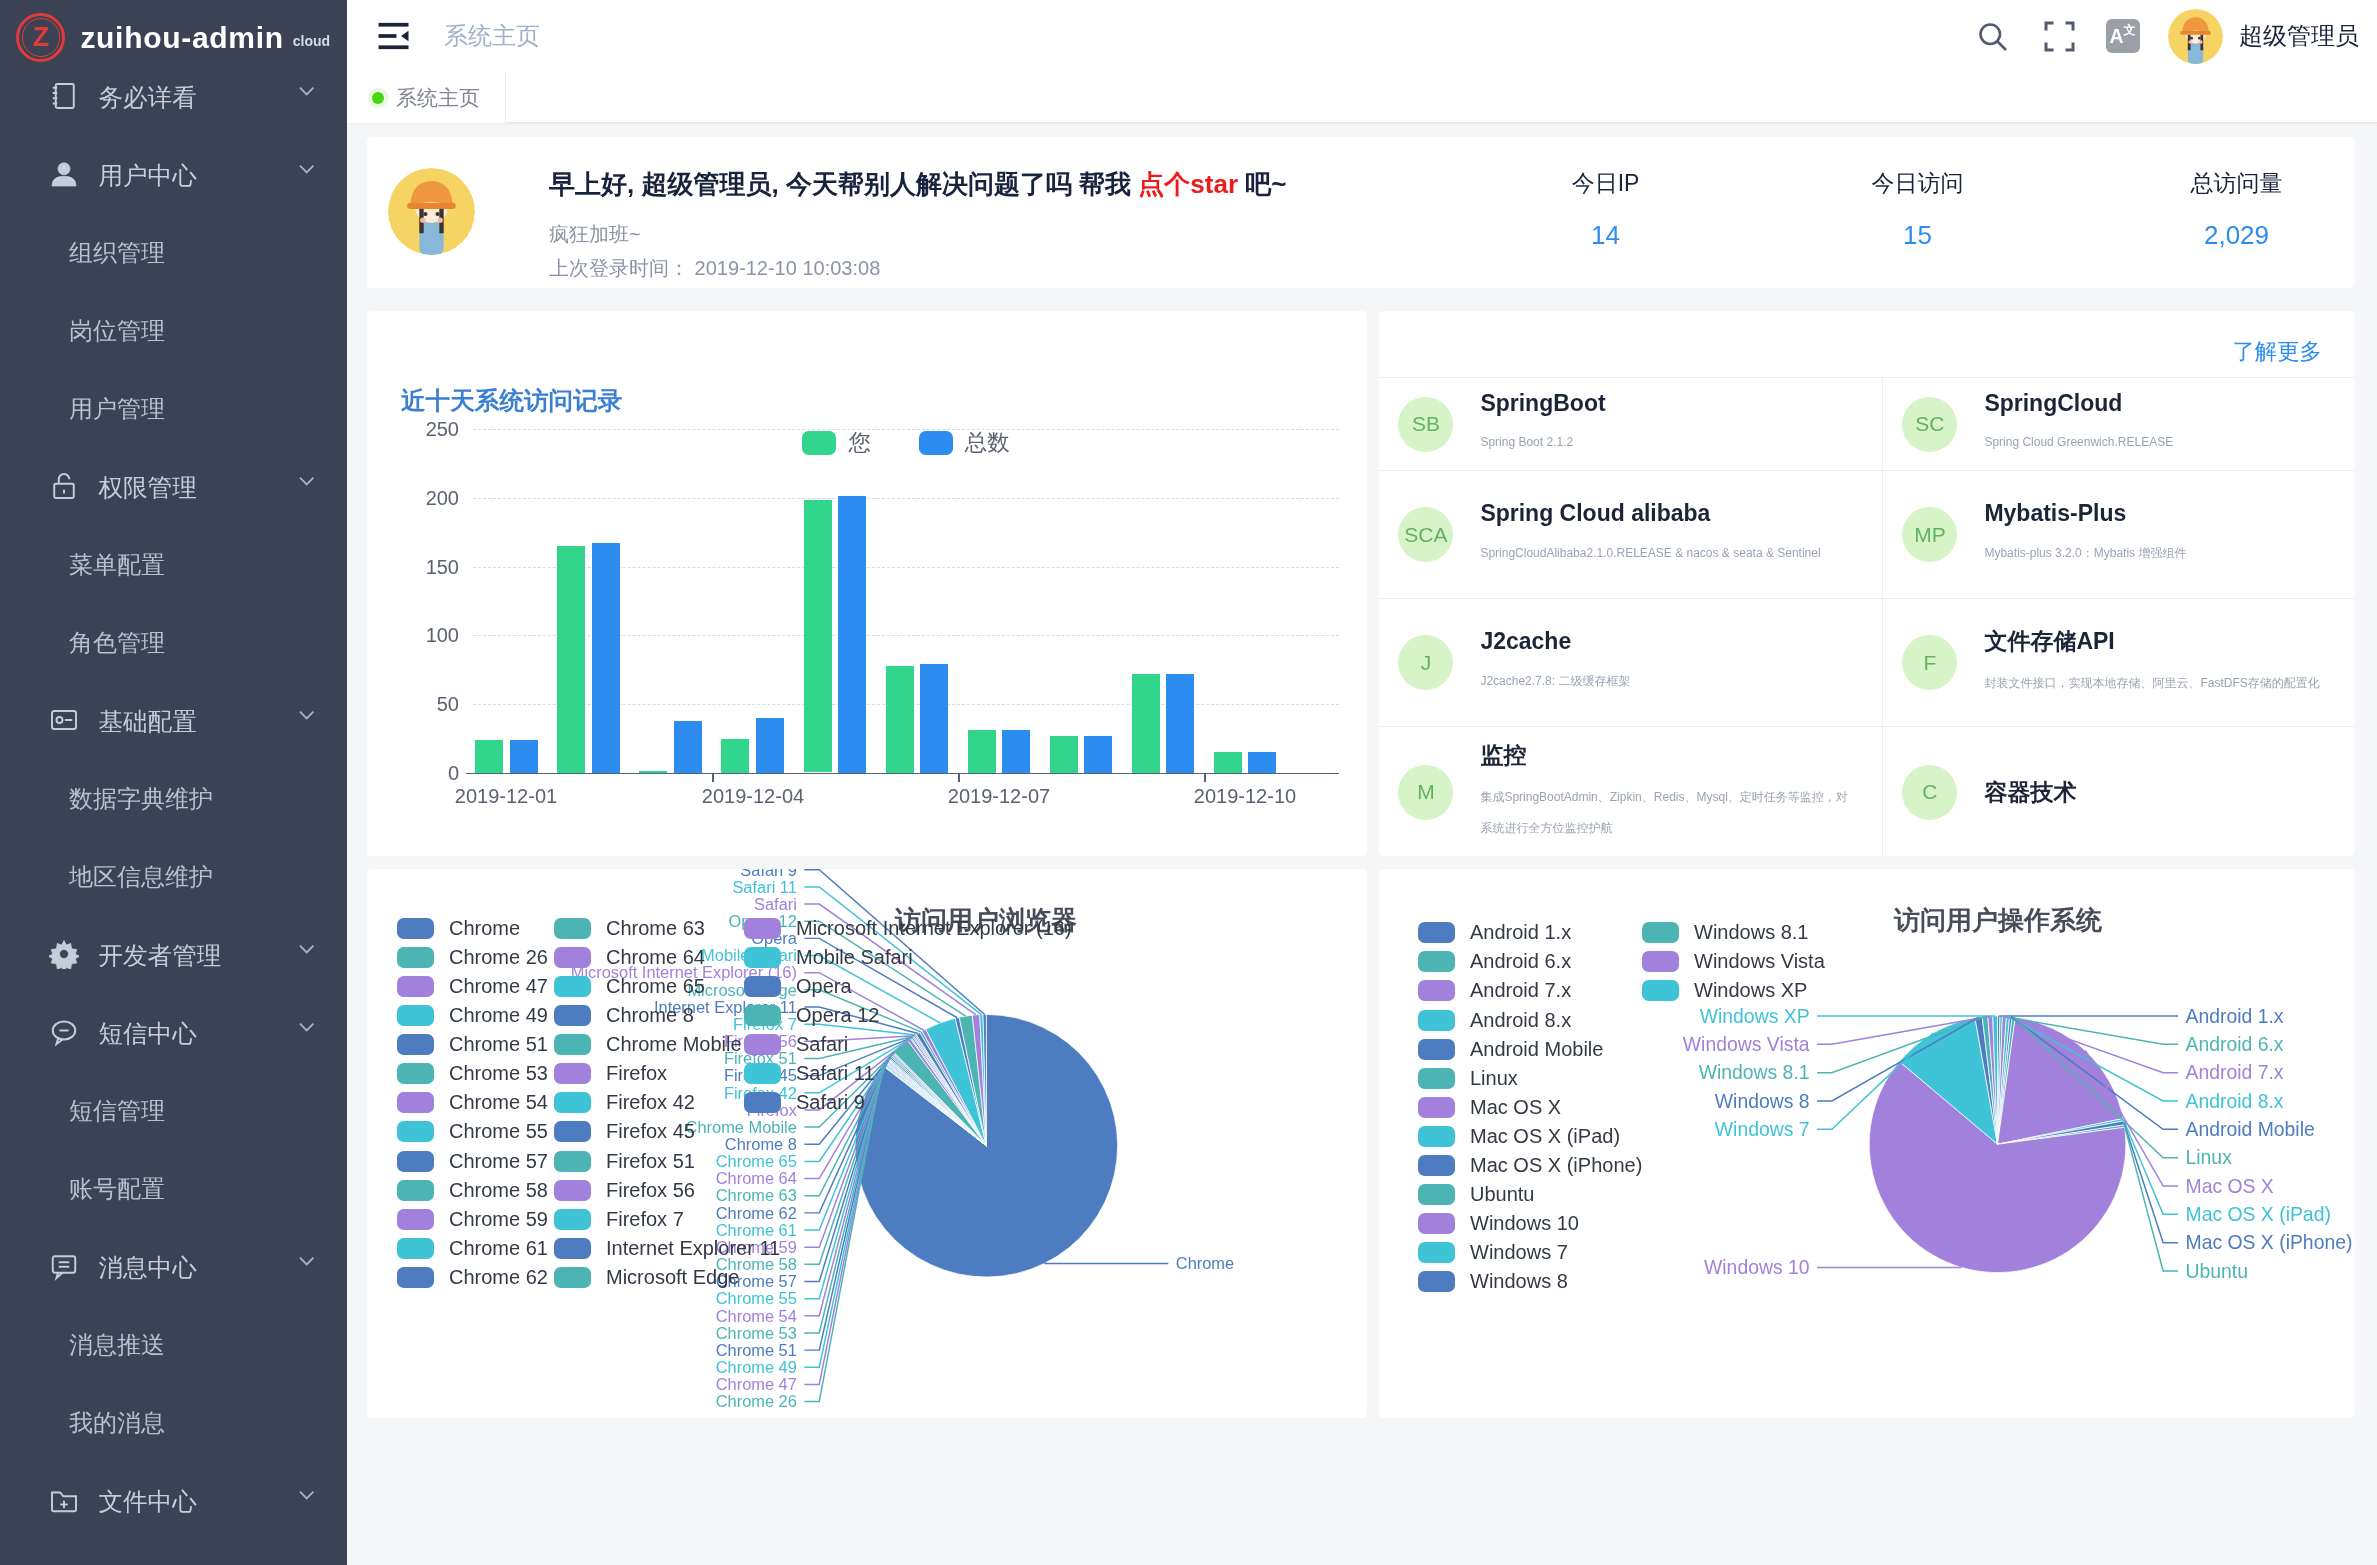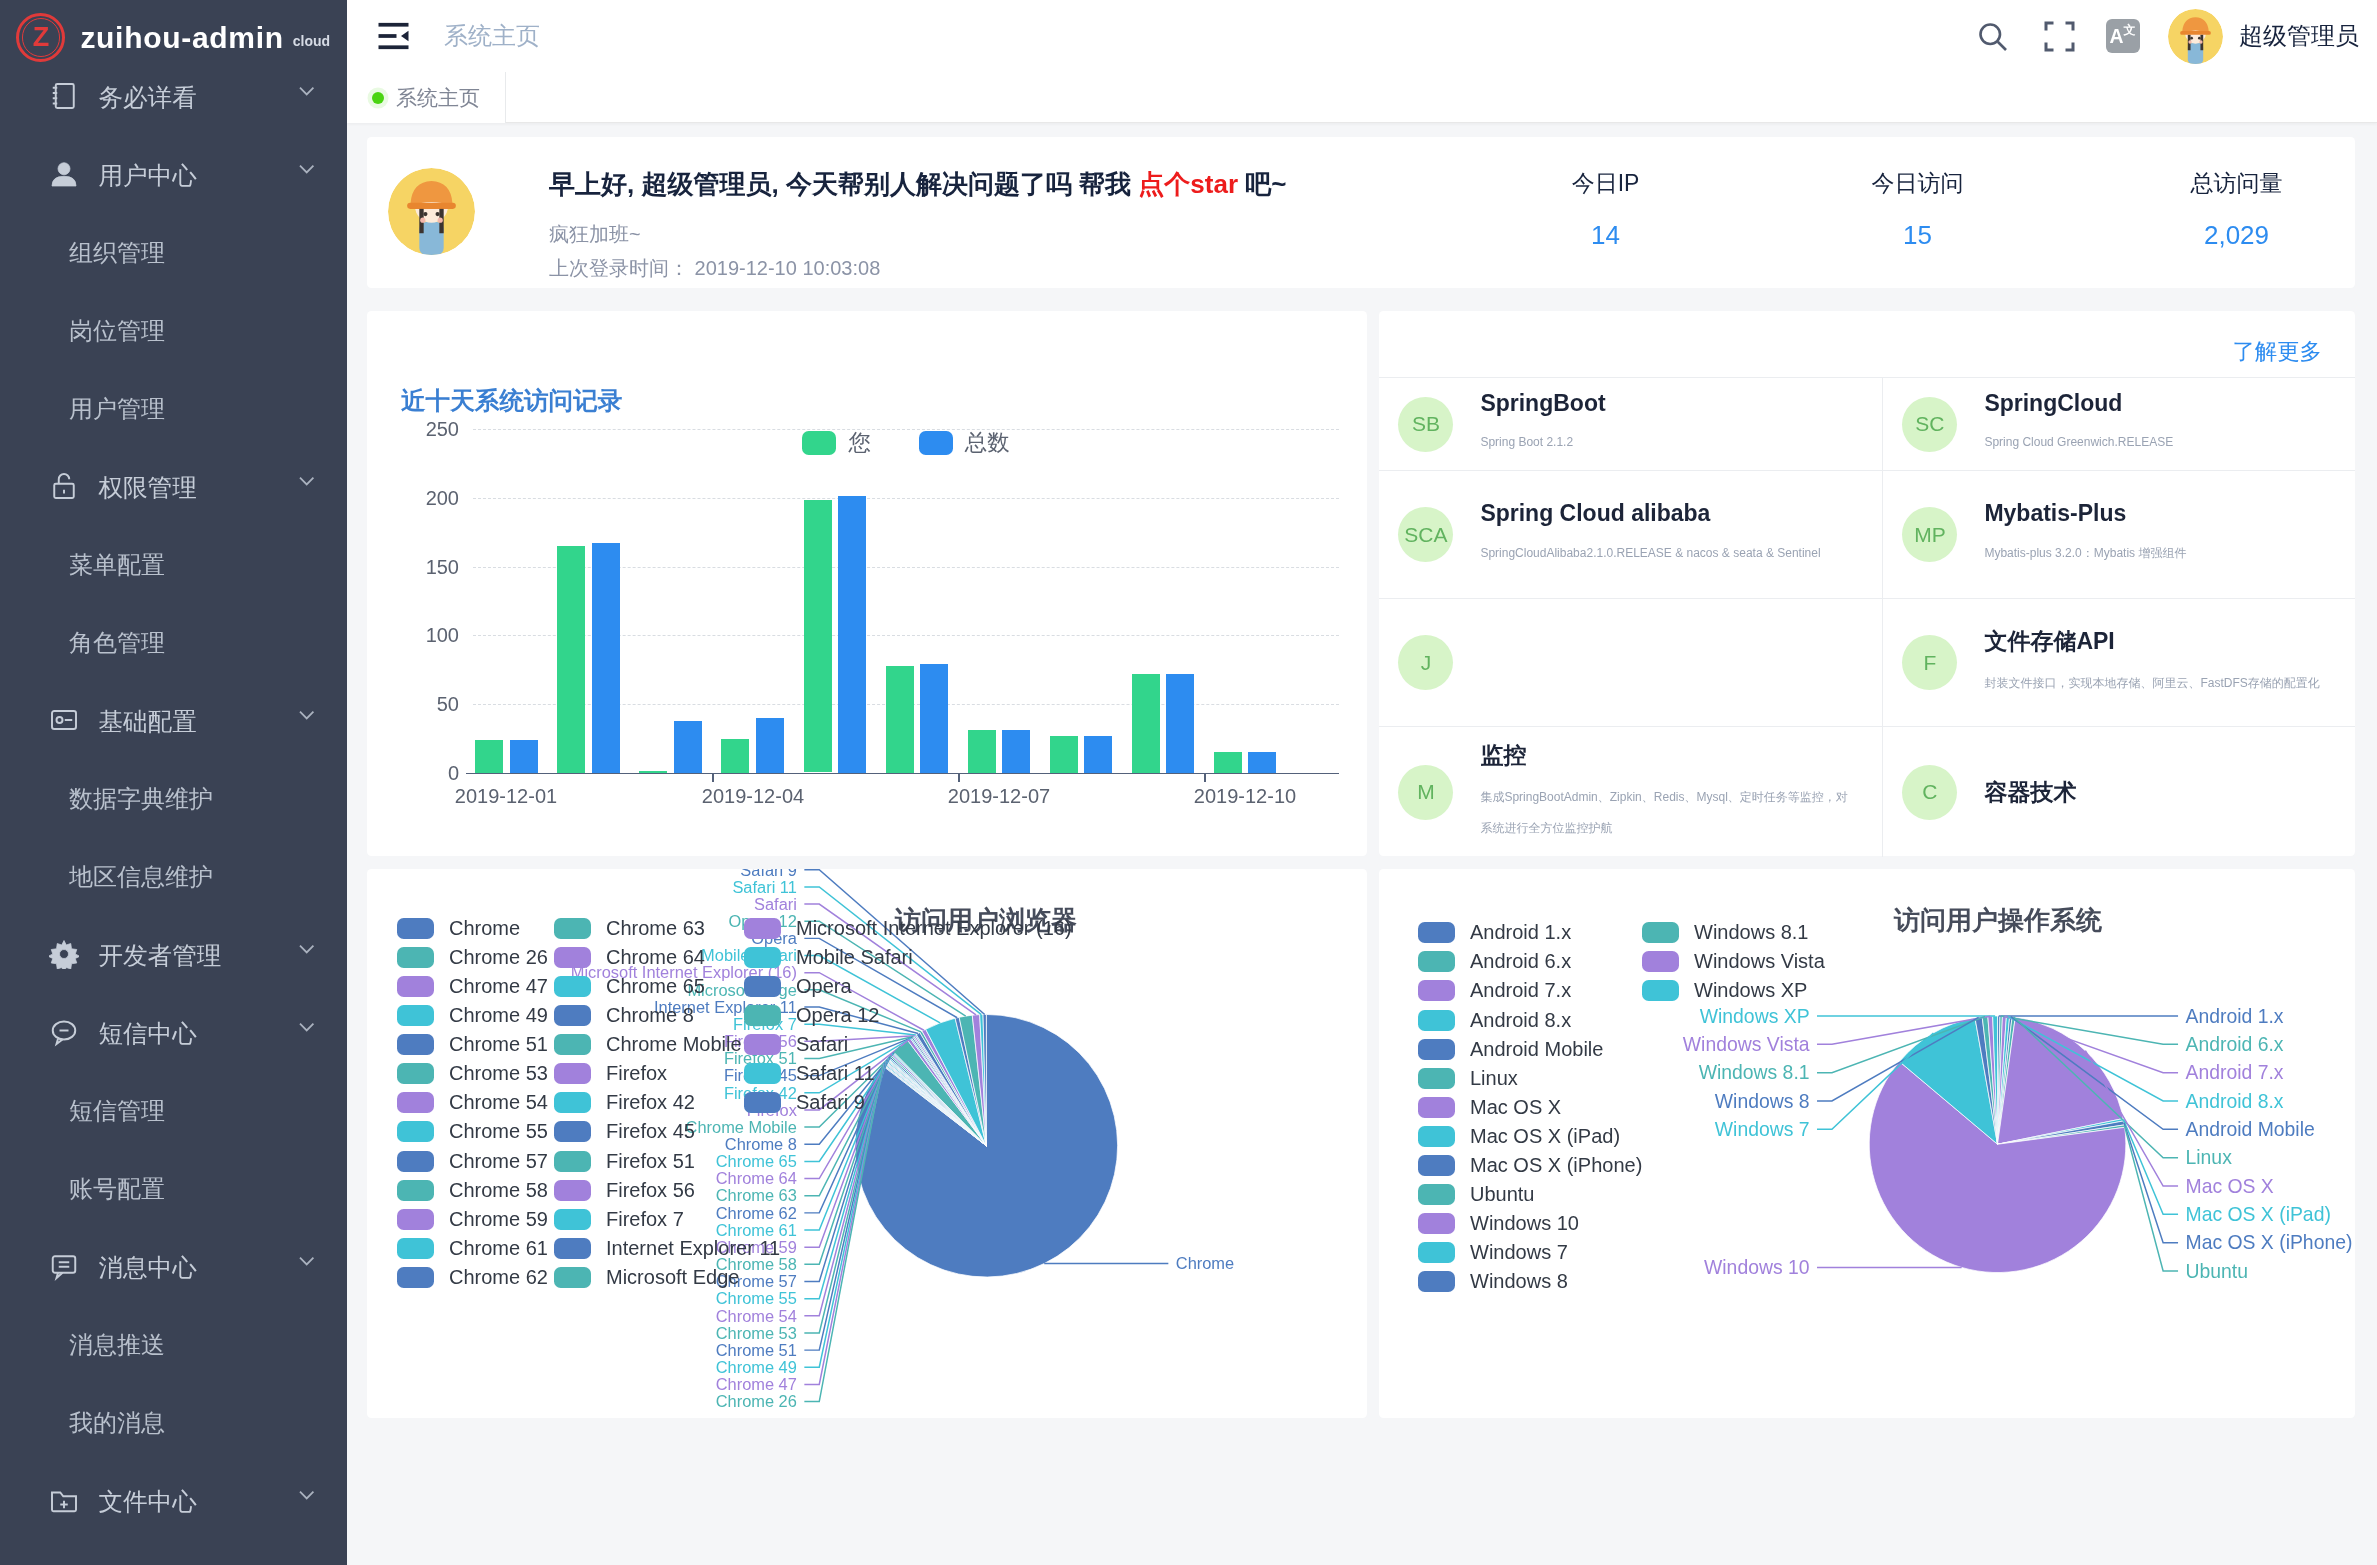--- a/index.html
+++ b/index.html
@@ -396,20 +396,24 @@
       </div>
       <div class="tech-cell rightcol">
         <div class="tech-badge">MP</div>
         <div class="tech-body">
           <div class="tech-title">Mybatis-Plus</div>
           <div class="tech-desc">Mybatis-plus 3.2.0：Mybatis 增强组件</div>
         </div>
       </div>
       <div class="tech-cell">
         <div class="tech-badge">J</div>
+        <div class="tech-body">
+          <div class="tech-title">J2cache</div>
+          <div class="tech-desc">J2cache2.7.8: 二级缓存框架</div>
+        </div>
       </div>
       <div class="tech-cell rightcol">
         <div class="tech-badge">F</div>
         <div class="tech-body">
           <div class="tech-title">文件存储API</div>
           <div class="tech-desc">封装文件接口，实现本地存储、阿里云、FastDFS存储的配置化</div>
         </div>
       </div>
       <div class="tech-cell">
         <div class="tech-badge">M</div>

